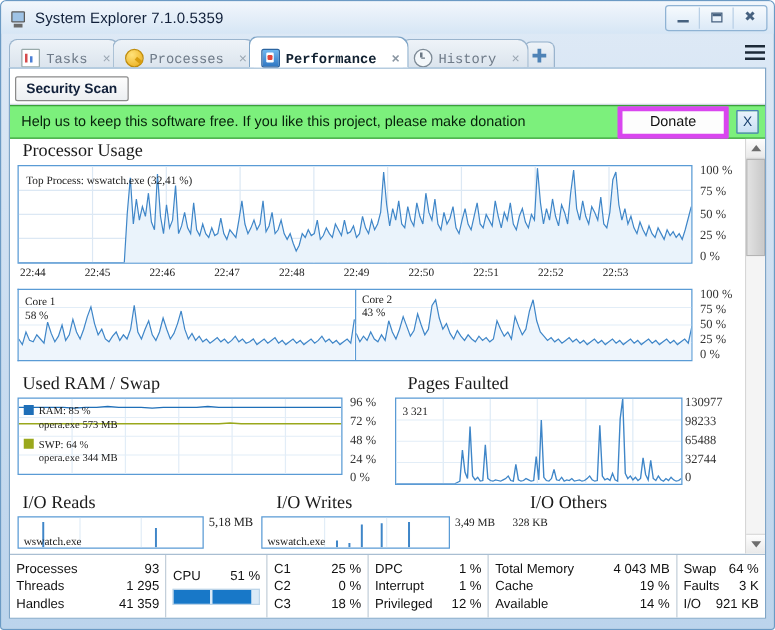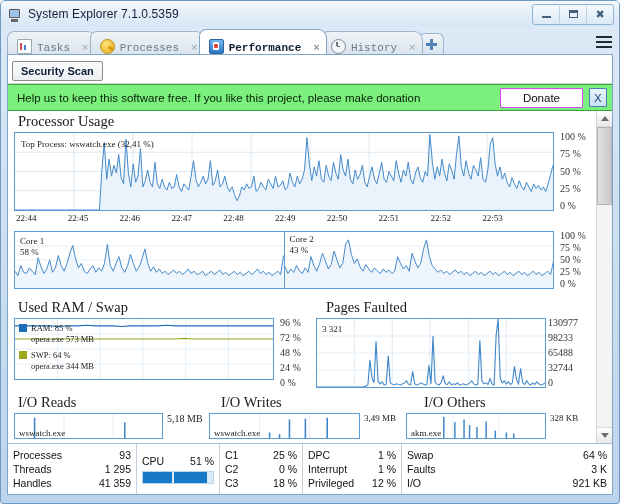--- a/index.html
+++ b/index.html
@@ -66,21 +66,21 @@
     border:1px solid #7fa5c7;box-sizing:border-box;display:flex;flex-direction:column;}
 
   .toolbar{height:24px;display:flex;align-items:flex-end;padding:2px 4px;border-bottom:1px solid #cfd8e0;
     background:#fff;}
   .btn{font-size:11px;font-weight:bold;color:#11203a;padding:3px 8px;border:1px solid #8a8a8a;
     background:linear-gradient(180deg,#fdfdfd,#eceff2);border-radius:2px;}
 
   .banner{height:25px;display:flex;align-items:center;background:#7cf07c;border-top:1px solid #3aa03a;
     border-bottom:1px solid #3aa03a;padding:0 4px;}
   .banner-text{flex:1;font-size:11.5px;color:#06200a;padding-left:5px;}
-  .donate{font-size:11.5px;color:#111;padding:3px 22px;border:1px solid #d946ef;background:#fdfdfd;border-radius:1px;}
+  .donate{font-size:11.5px;color:#111;padding:3px 22px;border:4px solid #d946ef;background:#fdfdfd;border-radius:1px;}
   .banner-close{width:16px;height:17px;margin-left:6px;margin-right:1px;border:1px solid #4a7fb5;
     background:linear-gradient(180deg,#e9f3fd,#c9e0f5);color:#17406e;font-size:11px;
     display:flex;align-items:center;justify-content:center;border-radius:1px;}
 
   .scrollarea{flex:1;position:relative;overflow:hidden;display:flex;}
   .panels{flex:1;position:relative;padding:0 2px 0 4px;}
   .vscroll{width:15px;background:#f2f2f2;border-left:1px solid #d6d6d6;display:flex;flex-direction:column;}
   .vscroll .arrow{height:15px;background:linear-gradient(180deg,#fdfdfd,#e9e9e9);
     border-bottom:1px solid #dcdcdc;display:flex;align-items:center;justify-content:center;}
   .vscroll .arrow:last-child{border-bottom:none;border-top:1px solid #dcdcdc;}
@@ -376,40 +376,20 @@
                   <line x1="80" y1="26" x2="80" y2="6"></line>
                     <line x1="96" y1="26" x2="96" y2="5"></line>
                   <line x1="118" y1="26" x2="118" y2="4"></line>
                 </g>
               </svg>
               <div class="chart-label" style="left:4px;top:14px;">wswatch.exe</div>
             </div>
             <div style="width:42px;font-size:9px;font-family:'Liberation Serif',serif;padding-left:4px;color:#222;">3,49 MB</div>
           </div>
           <div style="flex:1;display:flex;">
-            <div class="chart" style="flex:1;height:26px;position:relative;overflow:hidden;">
-              <svg width="100%" height="100%" viewBox="0 0 150 26" preserveAspectRatio="none">
-                <g stroke="#e2edf7">
-                    <line x1="50" y1="0" x2="50" y2="26"></line>
-                    <line x1="100" y1="0" x2="100" y2="26"></line>
-                  </g>
-                <g stroke="#3f86c8" stroke-width="1.6">
-                  <line x1="40" y1="26" x2="40" y2="3"></line>
-                    <line x1="52" y1="26" x2="52" y2="9"></line>
-                  <line x1="62" y1="26" x2="62" y2="6"></line>
-                    <line x1="68" y1="26" x2="68" y2="12"></line>
-                  <line x1="76" y1="26" x2="76" y2="14"></line>
-                    <line x1="86" y1="26" x2="86" y2="8"></line>
-                  <line x1="96" y1="26" x2="96" y2="18"></line>
-                    <line x1="108" y1="26" x2="108" y2="20"></line>
-                  <line x1="116" y1="26" x2="116" y2="21"></line>
-                </g>
-              </svg>
-              <div class="chart-label" style="left:4px;top:14px;">akm.exe</div>
-            </div>
             <div style="width:44px;font-size:9px;font-family:'Liberation Serif',serif;padding-left:4px;color:#222;">328 KB</div>
           </div>
         </div>
 
       </div>
 
       <div class="vscroll">
         <div class="arrow">
             <span class="caret up"></span>
           </div>
@@ -467,20 +447,34 @@
           </div>
         <div class="sline">
             <span class="k">Interrupt</span>
             <span class="v">1 %</span>
           </div>
         <div class="sline">
             <span class="k">Privileged</span>
             <span class="v">12 %</span>
           </div>
       </div>
+      <div class="sgroup" style="width:144px;">
+        <div class="sline">
+            <span class="k">Total Memory</span>
+            <span class="v">4 043 MB</span>
+          </div>
+        <div class="sline">
+            <span class="k">Cache</span>
+            <span class="v">19 %</span>
+          </div>
+        <div class="sline">
+            <span class="k">Available</span>
+            <span class="v">14 %</span>
+          </div>
+      </div>
       <div class="sgroup" style="flex:1;border-right:none;">
         <div class="sline">
             <span class="k">Swap</span>
             <span class="v">64 %</span>
           </div>
         <div class="sline">
             <span class="k">Faults</span>
             <span class="v">3 K</span>
           </div>
         <div class="sline">

